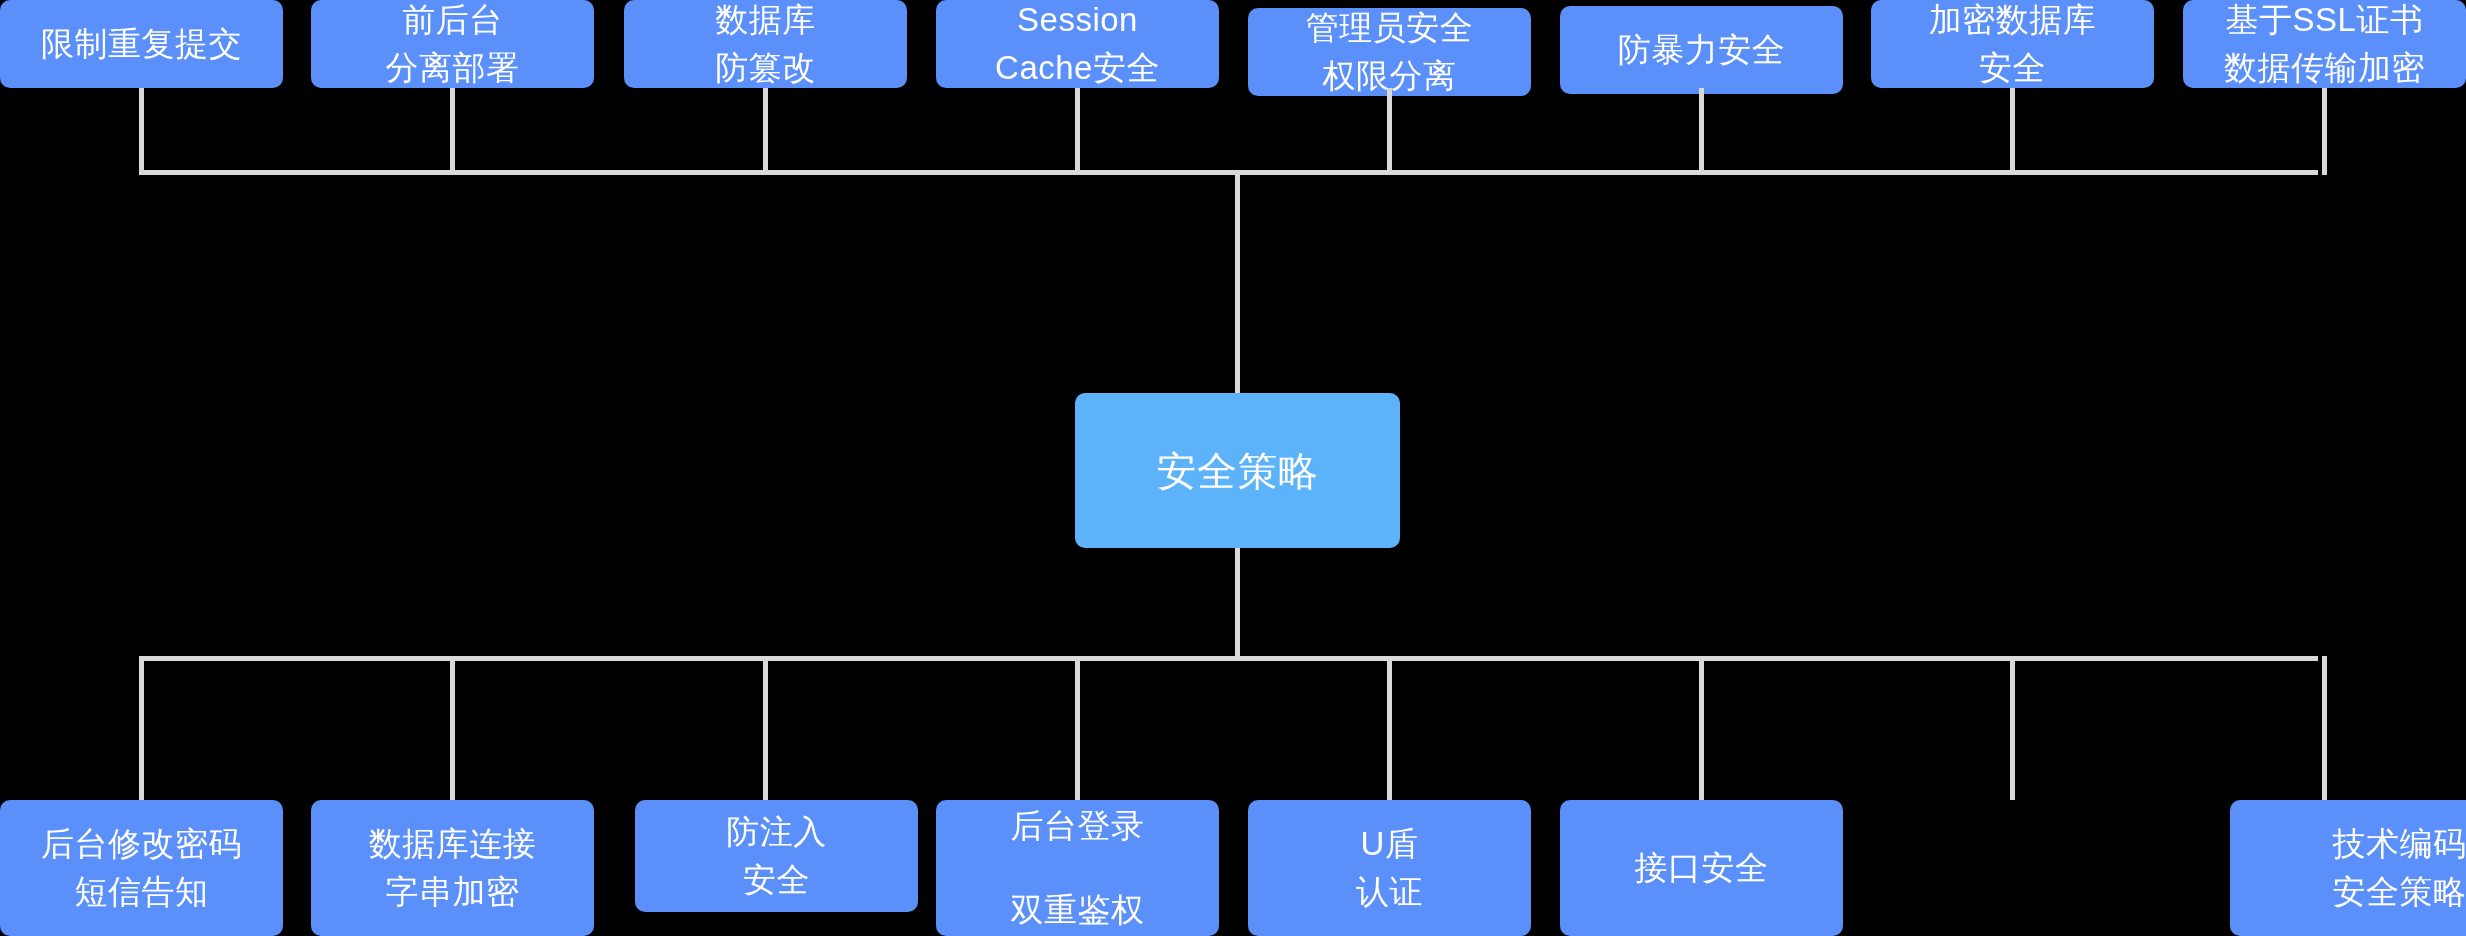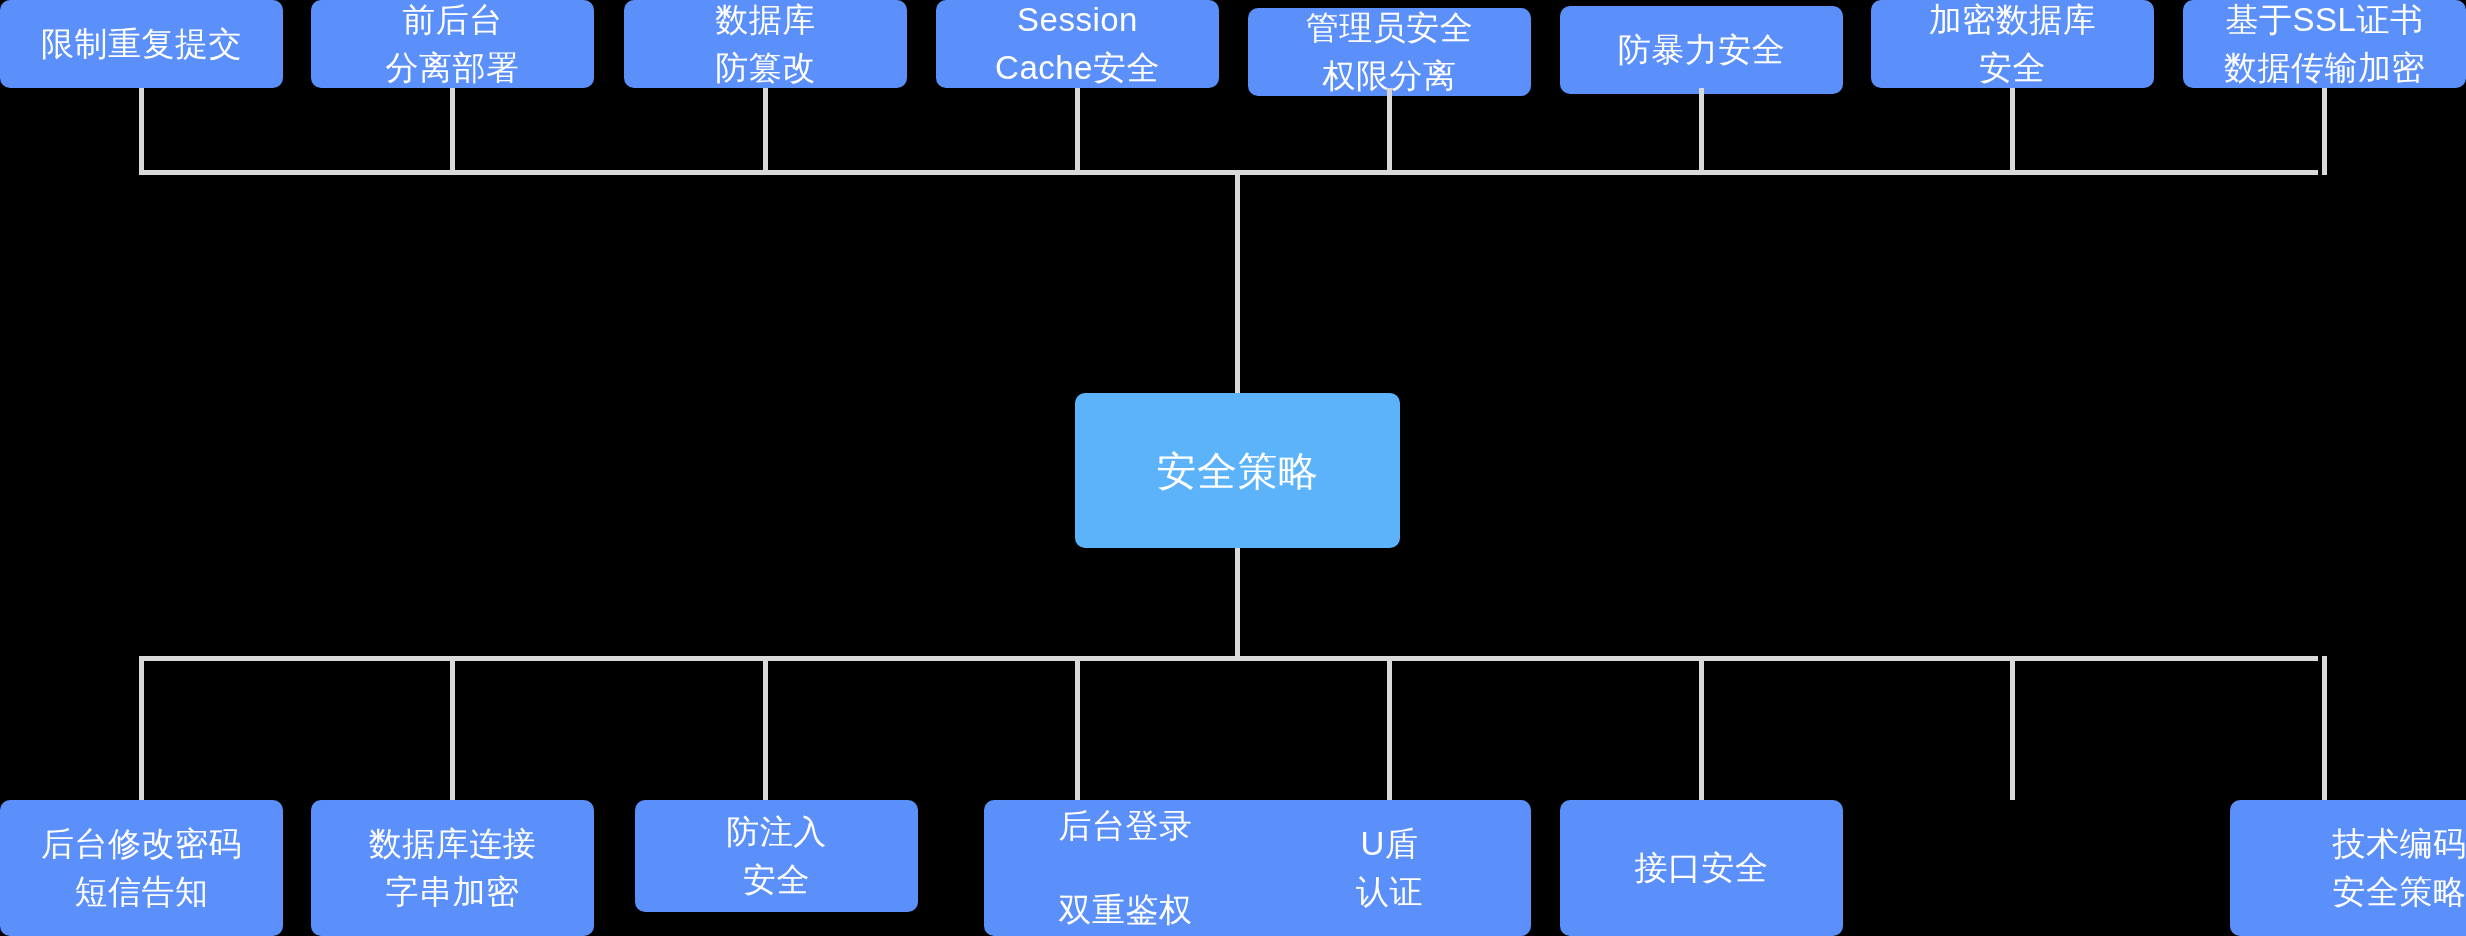--- a/index.html
+++ b/index.html
@@ -113,21 +113,21 @@
     <div class="node leaf" style="left: 311px; top: 800px; width: 283px; height: 136px;">
       <span class="line">数据库连接</span>
       <span class="line">字串加密</span>
     </div>
     <div class="conn v" style="left: 450px; top: 656px; width: 5px; height: 144px; background: rgb(217, 217, 217);"></div>
     <div class="node leaf" style="left: 624px; top: 800px; width: 283px; height: 112px; margin-left: 11px;">
       <span class="line">防注入</span>
       <span class="line">安全</span>
     </div>
     <div class="conn v" style="left: 763px; top: 656px; width: 5px; height: 144px; background: rgb(217, 217, 217);"></div>
-    <div class="node leaf" style="left: 984px; top: 800px; width: 283px; height: 136px; gap: 36px;">
+    <div class="node leaf" style="left: 936px; top: 800px; width: 283px; height: 136px; gap: 36px;">
       <span class="line">后台登录</span>
       <span class="line">双重鉴权</span>
     </div>
     <div class="conn v" style="left: 1075px; top: 656px; width: 5px; height: 144px; background: rgb(217, 217, 217);"></div>
     <div class="node leaf" style="left: 1248px; top: 800px; width: 283px; height: 136px;">
       <span class="line">U盾</span>
       <span class="line">认证</span>
     </div>
     <div class="conn v" style="left: 1387px; top: 656px; width: 5px; height: 144px; background: rgb(217, 217, 217);"></div>
     <div class="node leaf" style="left: 1560px; top: 800px; width: 283px; height: 136px;">

